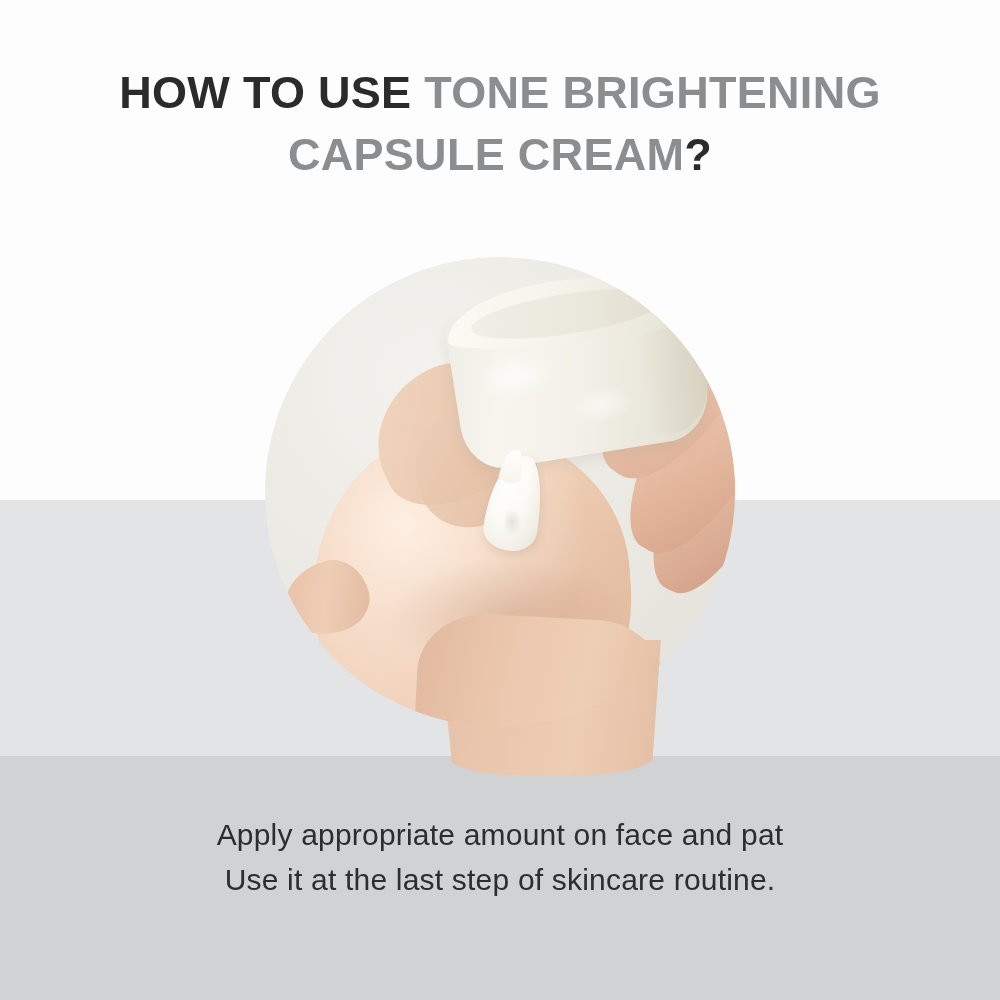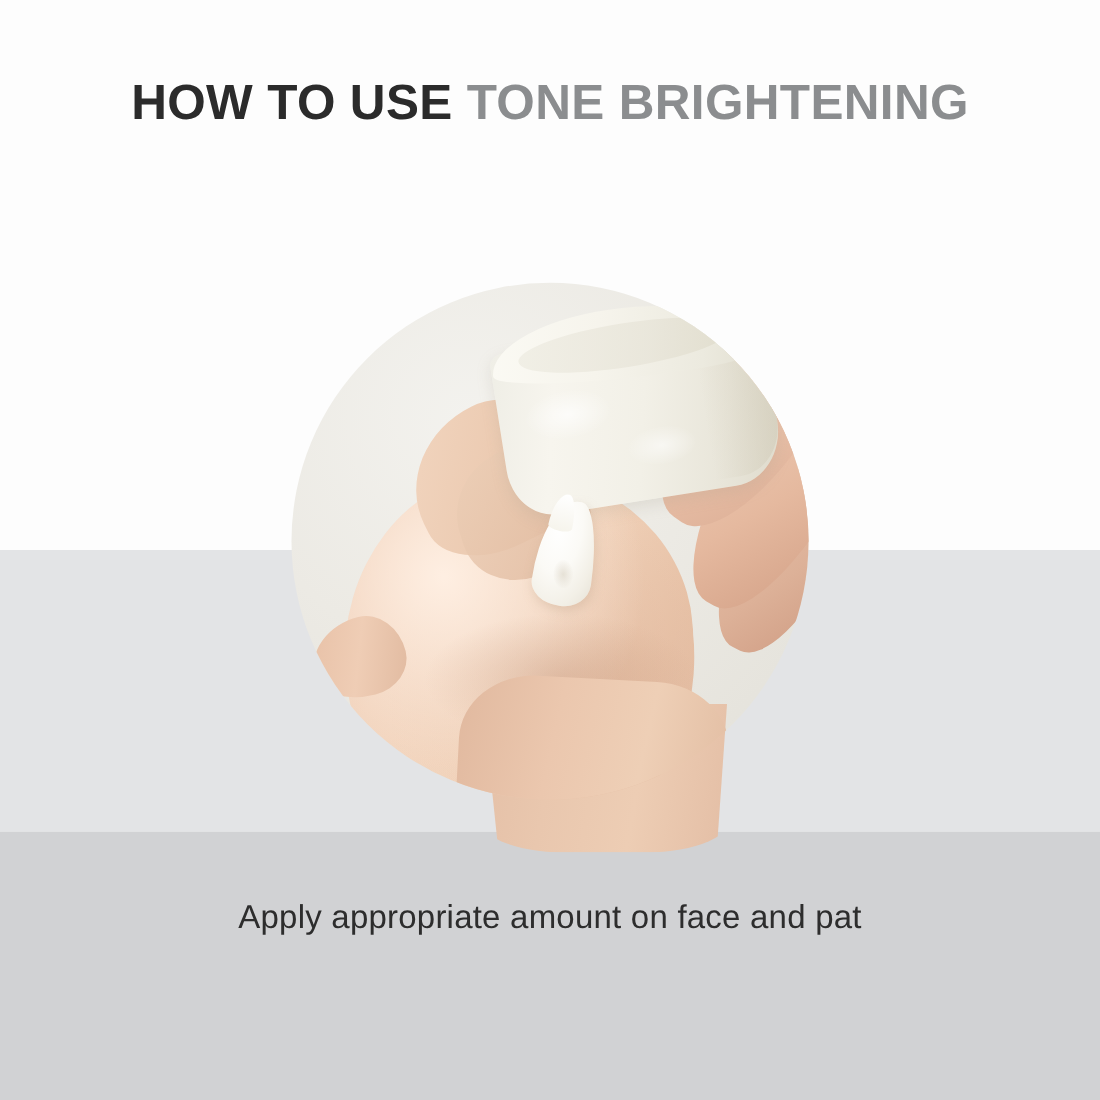--- a/index.html
+++ b/index.html
@@ -342,20 +342,23 @@
 
   <div class="band band-top"></div>
   <div class="band band-mid"></div>
   <div class="band band-bottom"></div>
 
   <div class="heading">
     <div>
       <span class="hl-dark">HOW TO USE</span>
       <span class="hl-gray">TONE BRIGHTENING</span>
     </div>
+    <div>
+      <span class="hl-gray">CAPSULE CREAM</span><span class="hl-mark">?</span>
+    </div>
   </div>
 
   <div class="photo-stage">
 
     <div class="disc"></div>
     <div class="wrist-out"></div>
 
     <div class="disc-clip">
 
       <div class="hand-back"></div>
@@ -381,15 +384,16 @@
 
       <div class="cream"></div>
       <div class="cream-tip"></div>
       <div class="cream-sheen"></div>
 
     </div>
   </div>
 
   <div class="caption">
     <span class="cap-line">Apply appropriate amount on face and pat</span>
+    <span class="cap-line">Use it at the last step of skincare routine.</span>
   </div>
 
 </div>
 
 </body></html>

